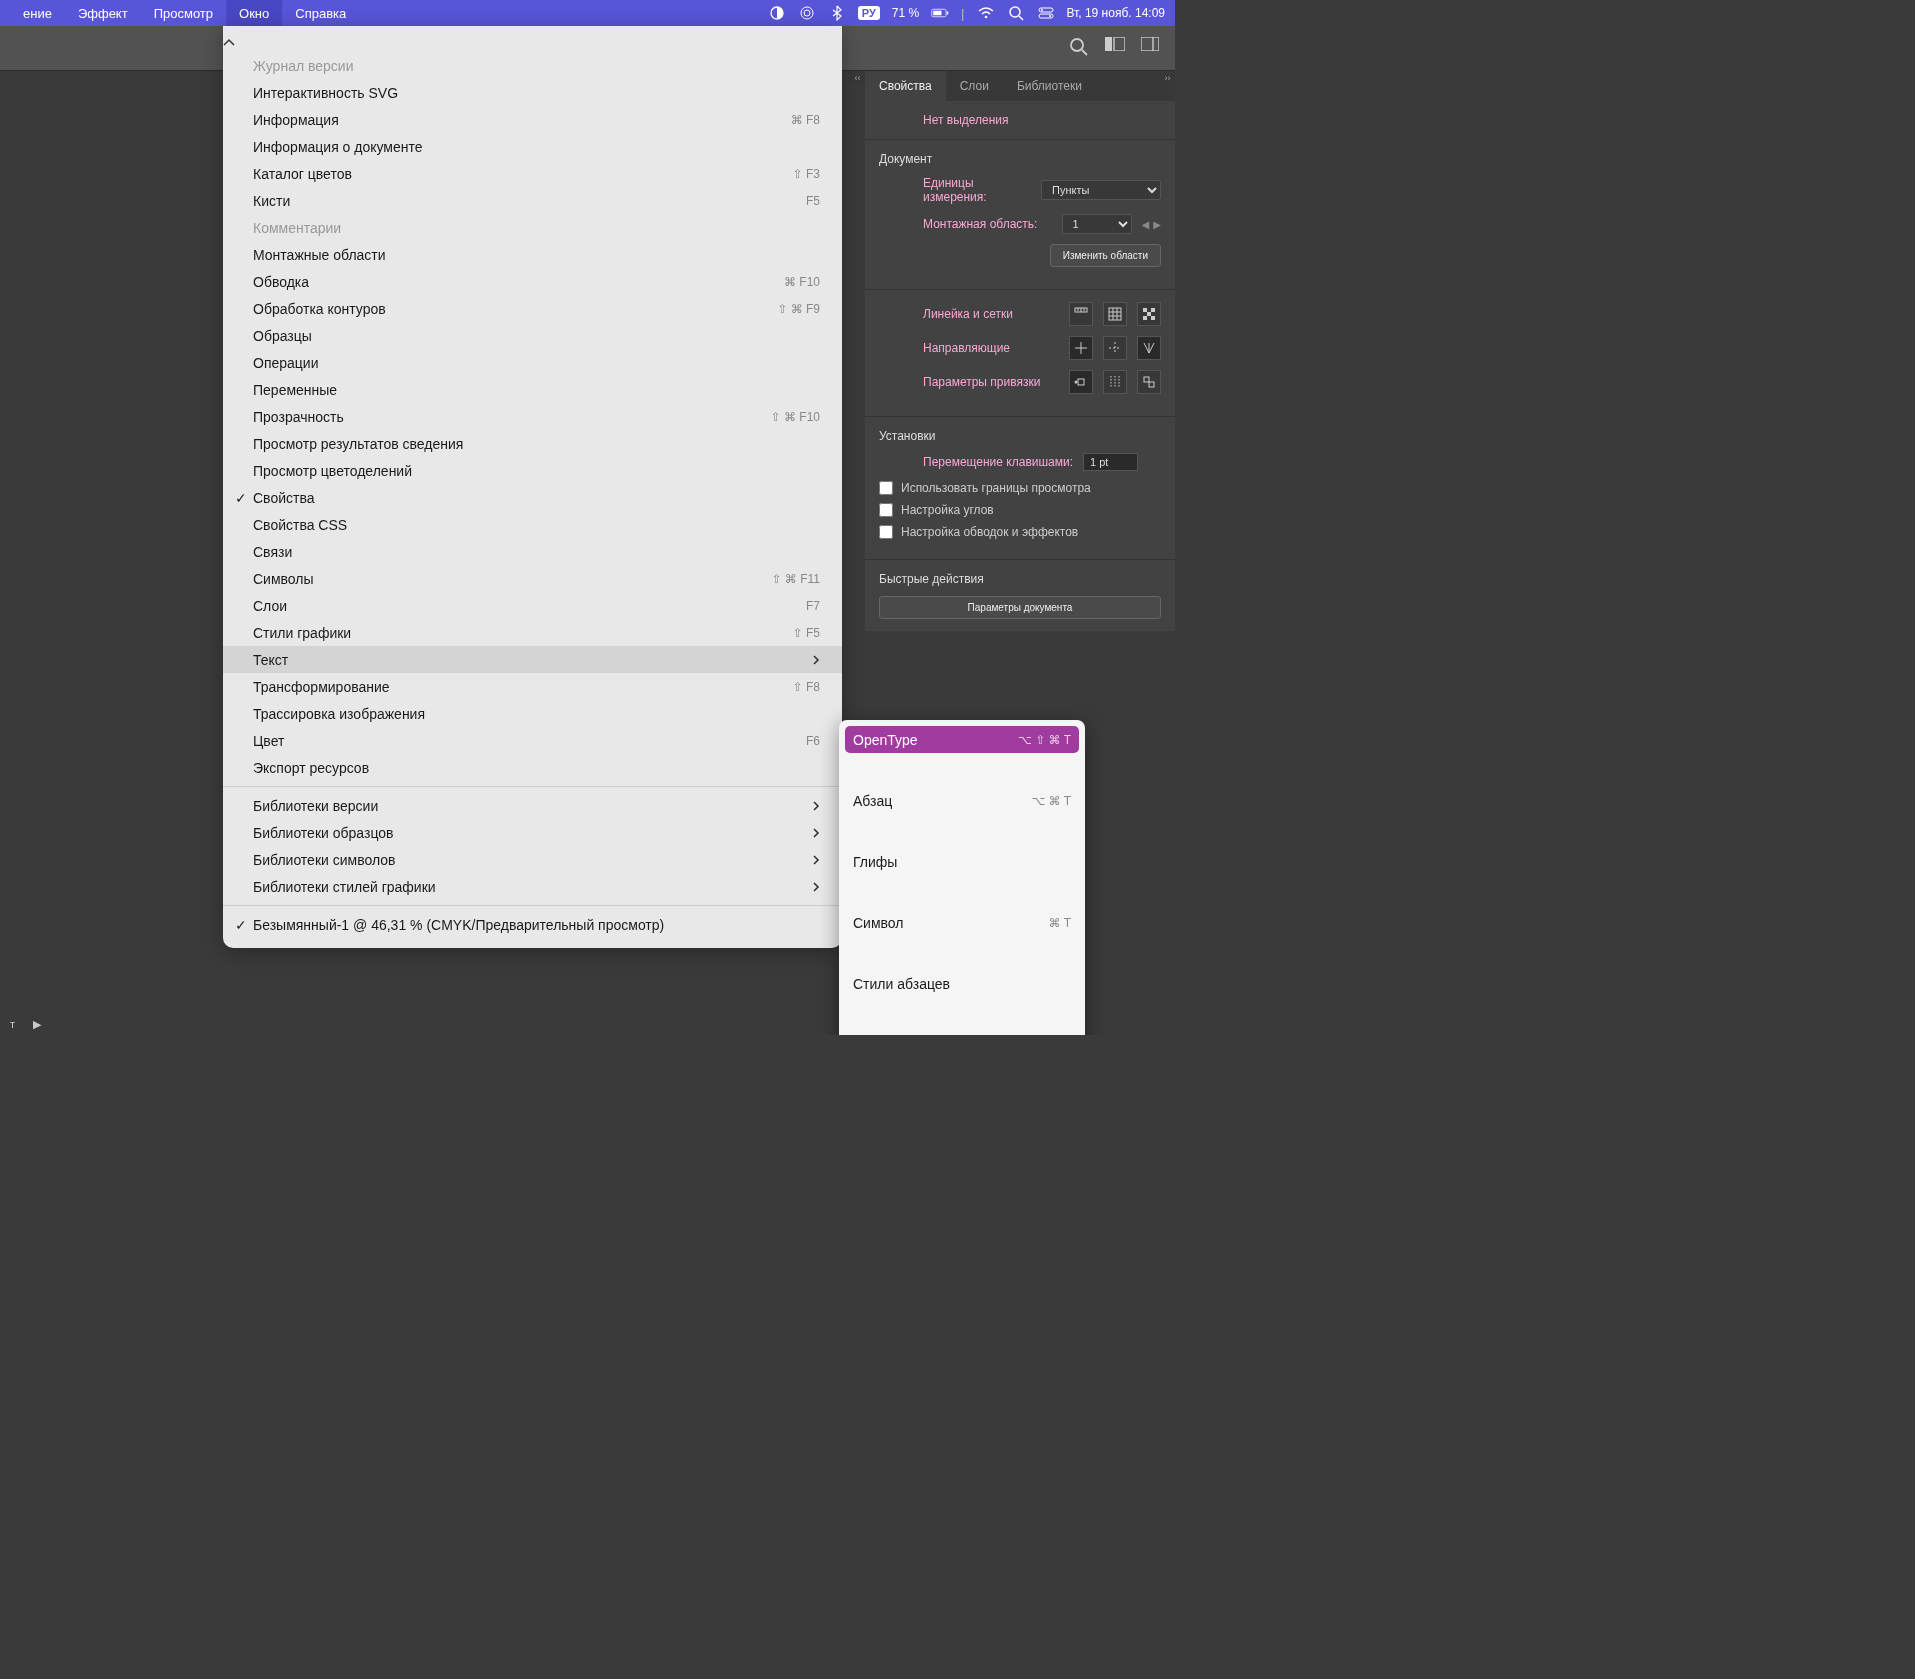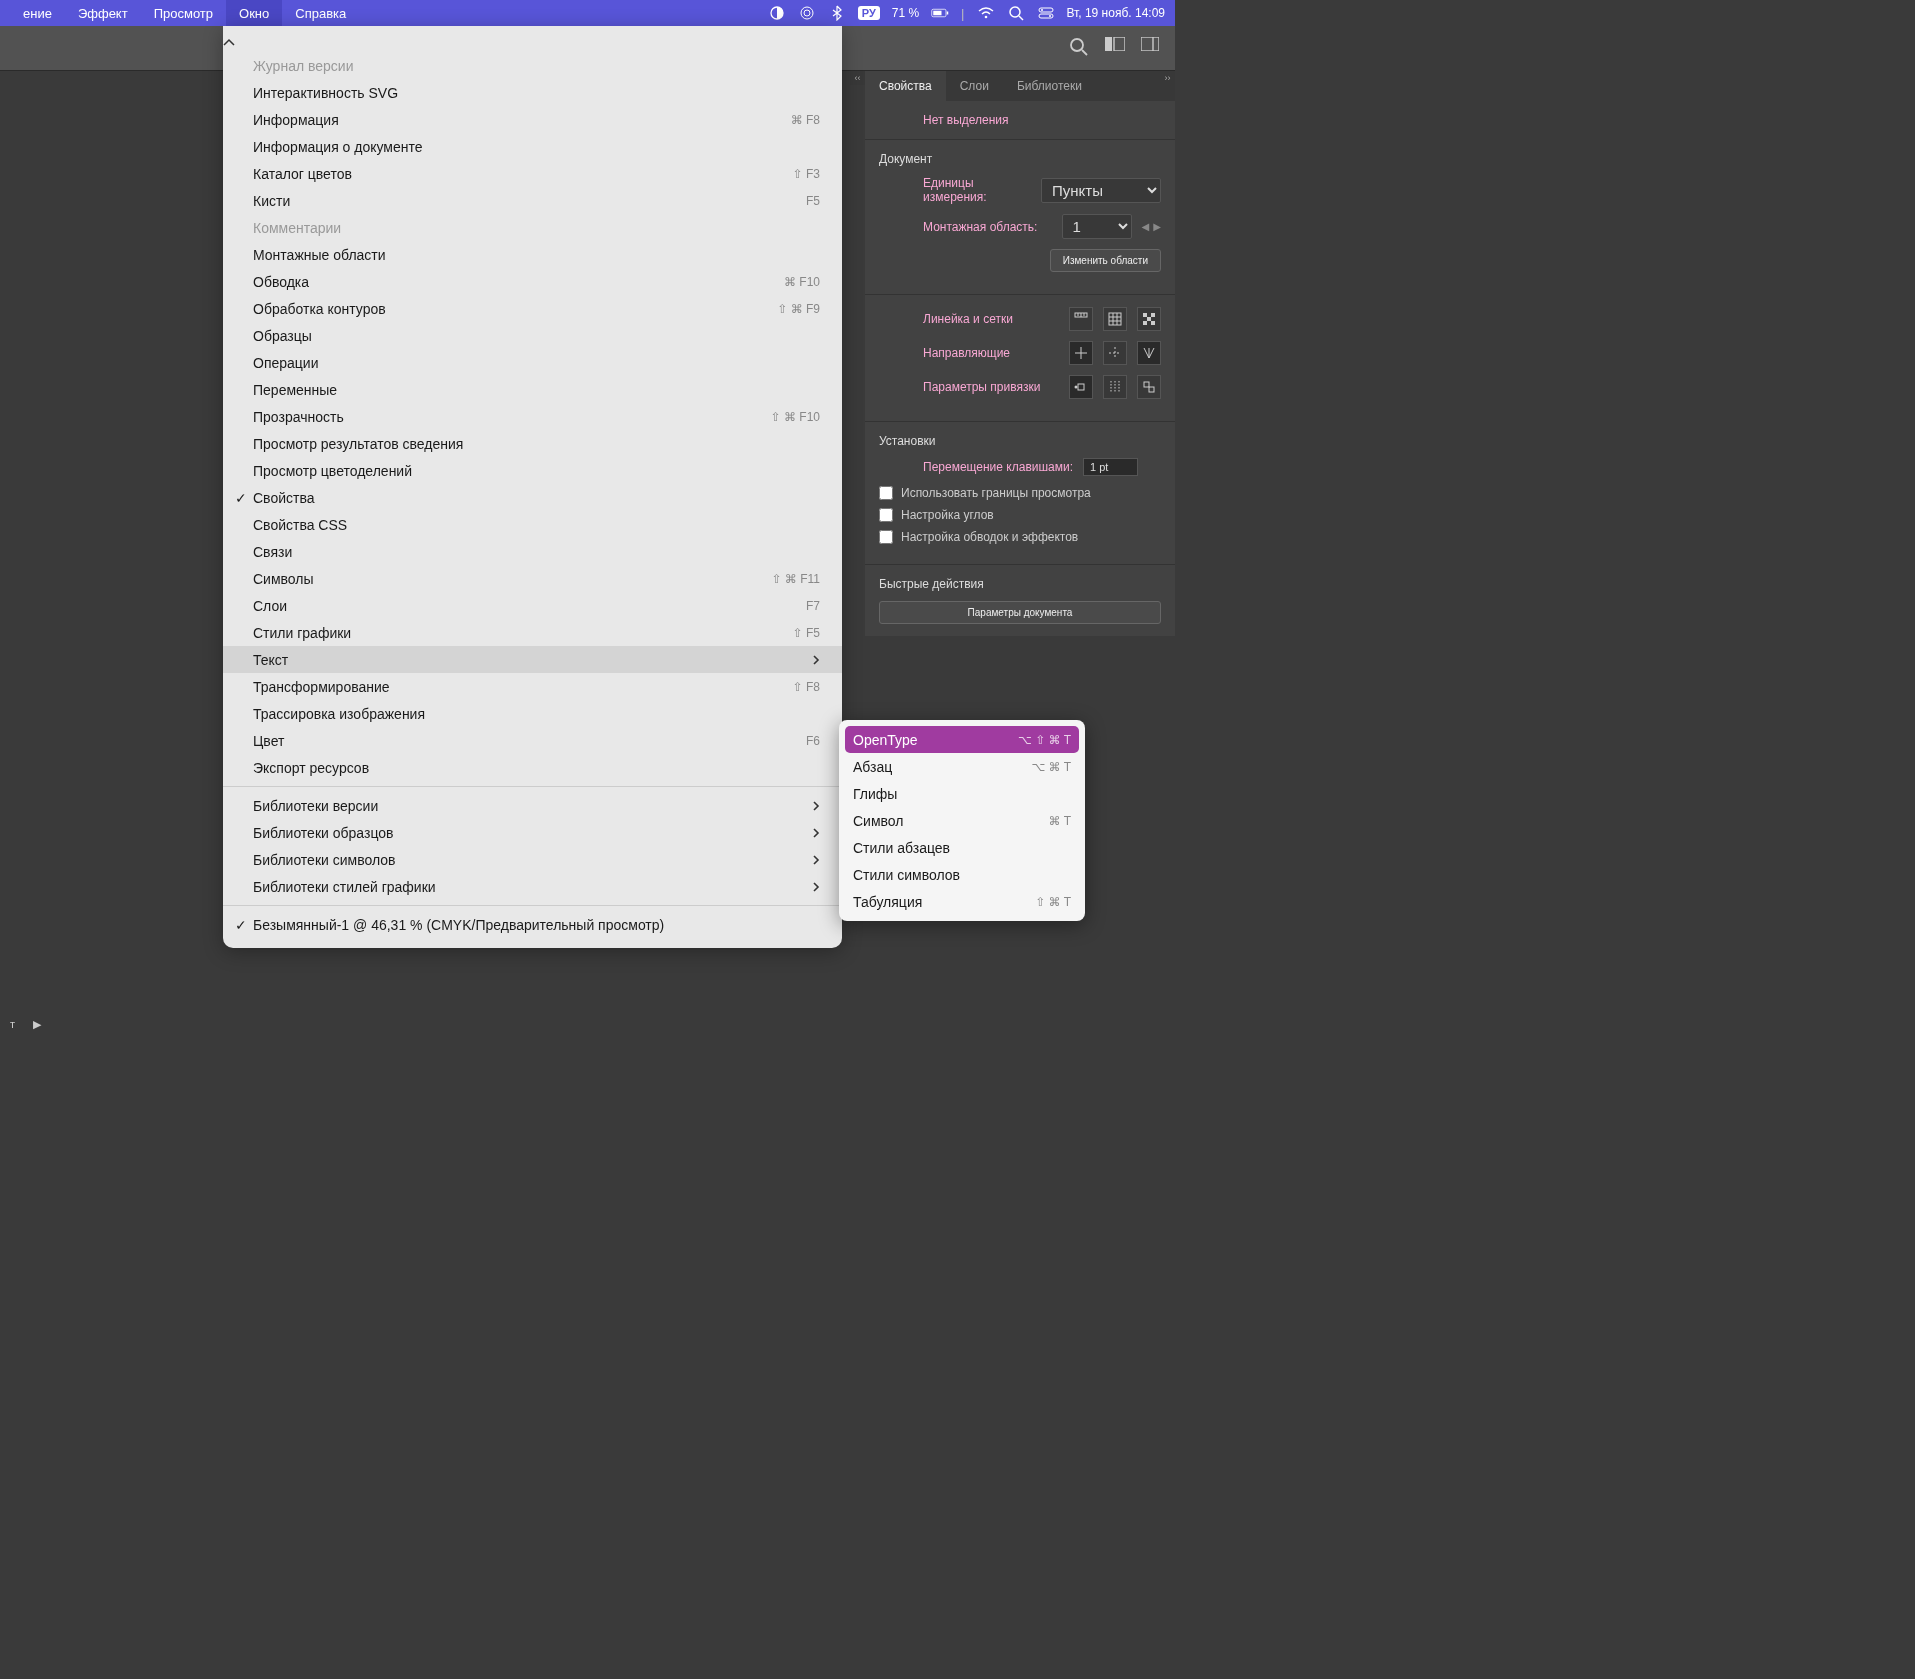--- a/index.html
+++ b/index.html
@@ -24,35 +24,35 @@
     .dropdown-item { display: flex; align-items: center; height: 27px; padding: 0 22px 0 30px; color: #1a1a1a; font-size: 14px; cursor: pointer; position: relative; }
     .dropdown-item.disabled { color: #999; }
     .dropdown-item.hovered { background: #d4d4d4; }
     .dropdown-item .check { position: absolute; left: 12px; }
     .dropdown-item .shortcut { margin-left: auto; color: #888; font-size: 12px; }
     .dropdown-item .arrow { margin-left: auto; color: #666; }
     .dropdown-sep { height: 1px; background: #ccc; margin: 5px 0; }
 
     
     .submenu { position: absolute; top: 720px; left: 839px; width: 246px; background: #f5f5f5; border-radius: 8px; box-shadow: 0 4px 20px rgba(0,0,0,0.4); padding: 6px 0; z-index: 101; }
-    .submenu-item { display: flex; align-items: center; height: 27px; padding: 12px 14px; color: #1a1a1a; font-size: 14px; cursor: pointer; }
+    .submenu-item { display: flex; align-items: center; height: 27px; padding: 12px 14px; color: #1a1a1a; font-size: 14px; cursor: pointer; margin-top: 34px; }
     .submenu-item.selected { background: #a03ba0; color: white; border-radius: 5px; margin: 0 6px; padding: 0 8px; }
     .submenu-item .shortcut { margin-left: auto; color: #888; font-size: 12px; }
     .submenu-item.selected .shortcut { color: #e8d0e8; }
 
     
     .right-panel { position: absolute; top: 71px; right: 0; width: 310px; background: #424242; color: #ccc; font-size: 12px; }
     .panel-tabs { display: flex; height: 30px; background: #383838; }
     .panel-tab { padding: 0 14px; display: flex; align-items: center; cursor: pointer; color: #aaa; }
     .panel-tab.active { background: #424242; color: #eee; }
     .panel-section { padding: 12px 14px; border-bottom: 1px solid #333; }
     .panel-header { color: #ddd; margin-bottom: 10px; font-size: 12px; }
     .panel-row { display: flex; align-items: center; margin-bottom: 10px; gap: 10px; }
     .panel-label { color: #f9a8d4; font-size: 12px; margin-left: 44px; }
-    .panel-select { background: #383838; border: 1px solid #555; color: #ddd; padding: 2px 20px 2px 6px; font-size: 15px; border-radius: 2px; }
+    .panel-select { background: #383838; border: 1px solid #555; color: #ddd; padding: 2px 20px 2px 6px; font-size: 11px; border-radius: 2px; }
     .panel-input { background: #2a2a2a; border: 1px solid #555; color: #ddd; padding: 2px 6px; width: 55px; font-size: 11px; }
     .panel-button { background: #4a4a4a; border: 1px solid #666; color: #eee; padding: 5px 12px; font-size: 10px; cursor: pointer; border-radius: 3px; }
     .panel-icon-row { display: flex; gap: 10px; align-items: center; }
     .panel-small-icon { width: 24px; height: 24px; background: #383838; border: 1px solid #555; display: flex; align-items: center; justify-content: center; font-size: 14px; color: #ccc; }
     .panel-checkbox { display: flex; align-items: center; gap: 8px; margin-bottom: 8px; }
     .panel-checkbox input { width: 14px; height: 14px; }
     .nav-arrows { display: flex; gap: 4px; color: #888; font-size: 10px; }
 
     
     .collapse-strip { position: absolute; top: 71px; right: 310px; width: 15px; height: 14px; background: #383838; color: #aaa; font-size: 9px; text-align: center; line-height: 14px;}

